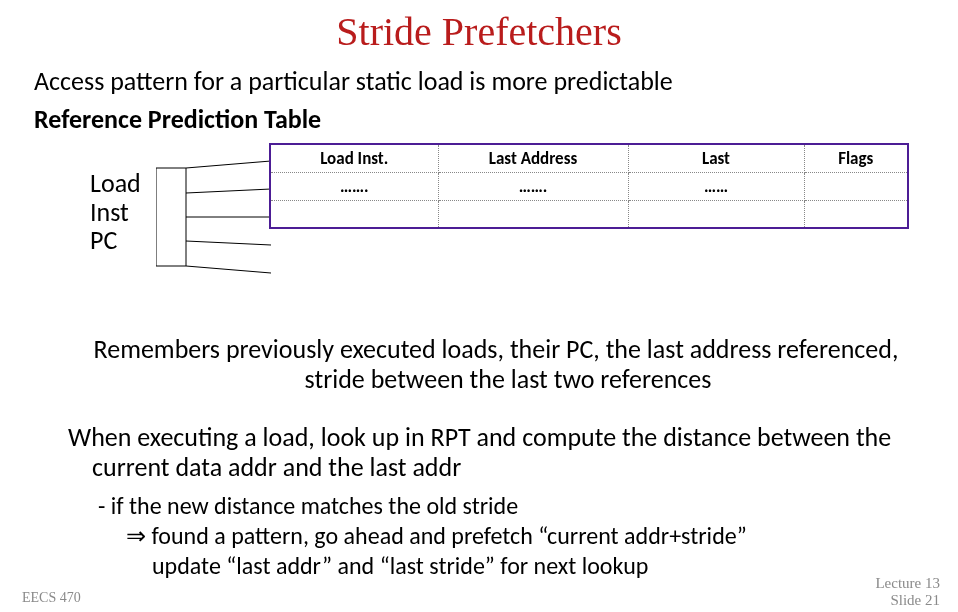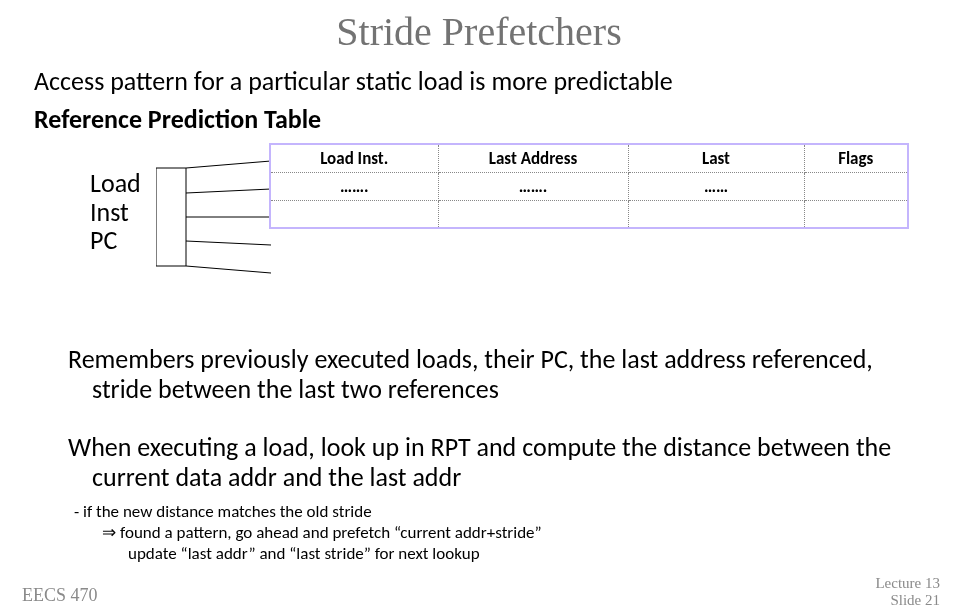--- a/index.html
+++ b/index.html
@@ -1,42 +1,42 @@
 <!DOCTYPE html>
 <html><head>
 <meta charset="utf-8">
 <style>
   * { margin: 0; padding: 0; box-sizing: border-box; }
   html, body { width: 958px; height: 612px; background: #fff; font-family: Calibri, Arial, sans-serif; color: #000; overflow: hidden; }
   .slide { position: relative; width: 958px; height: 612px; }
-  .title { font-family: "Comic Sans MS", cursive; color: #737373; font-size: 40px; text-align: center; padding-top: 8px; }
+  .title { font-family: "Comic Sans MS", cursive; color: #b91c1c; font-size: 40px; text-align: center; padding-top: 8px; }
   .subtitle { font-size: 26px; padding: 10px 34px 0 34px; }
   .rpt-label { font-size: 26px; padding: 6px 34px 0 34px; font-weight: bold; }
   .diagram { position: relative; margin: 8px 0 0 34px; width: 890px; height: 158px; }
   .load-pc { position: absolute; left: 56px; top: 26px; width: 80px; text-align: left; font-size: 26px; line-height: 1.1; }
   .connector { position: absolute; left: 122px; top: 10px; width: 148px; height: 128px; }
   .connector line { stroke: #000; stroke-width: 1; }
-  .rpt-table { position: absolute; left: 235px; top: 0; border: 2px solid #c4b5fd; border-collapse: collapse; }
+  .rpt-table { position: absolute; left: 235px; top: 0; border: 2px solid #4c1d95; border-collapse: collapse; }
   .rpt-table td { border-right: 1px dotted #888; border-bottom: 1px dotted #888; text-align: center; font-weight: 700; font-size: 17px; padding: 0 6px; height: 28px; }
   .rpt-table tr:last-child td { border-bottom: none; }
   .rpt-table td:last-child { border-right: none; }
   .c1 { width: 168px; }
   .c2 { width: 190px; }
   .c3 { width: 176px; }
   .c4 { width: 104px; }
   .dots { font-weight: 700; font-size: 20px; }
   .body-text { font-size: 26px; padding: 0 34px; line-height: 1.15; }
-  .p1 { margin-top: 44px; }
+  .p1 { margin-top: 34px; text-align: center; }
   .p2 { margin-top: 28px; }
   .hang { padding-left: 58px; text-indent: -24px; display: block; }
-  .bullets { font-size: 17px; padding: 8px 34px 0 74px; line-height: 1.25; }
+  .bullets { font-size: 24px; padding: 8px 34px 0 74px; line-height: 1.25; margin-left: 24px; }
   .imply { padding-left: 28px; display: block; }
   .imply-sym { font-family: "Times New Roman", serif; }
   .indent2 { padding-left: 54px; display: block; }
-  .footer-left { position: absolute; left: 22px; bottom: 6px; font-family: "Comic Sans MS", cursive; color: #8a8a8a; font-size: 18px; }
+  .footer-left { position: absolute; left: 22px; bottom: 6px; font-family: "Comic Sans MS", cursive; color: #8a8a8a; font-size: 14px; }
   .footer-right { position: absolute; right: 18px; bottom: 4px; font-family: "Comic Sans MS", cursive; color: #8a8a8a; font-size: 15px; text-align: right; line-height: 1.1; }
 </style>
 </head>
 <body>
 
 <div class="slide">
 
   <div class="title">Stride Prefetchers</div>
   <div class="subtitle">Access pattern for a particular static load is more predictable</div>
   <div class="rpt-label">Reference Prediction Table</div>

